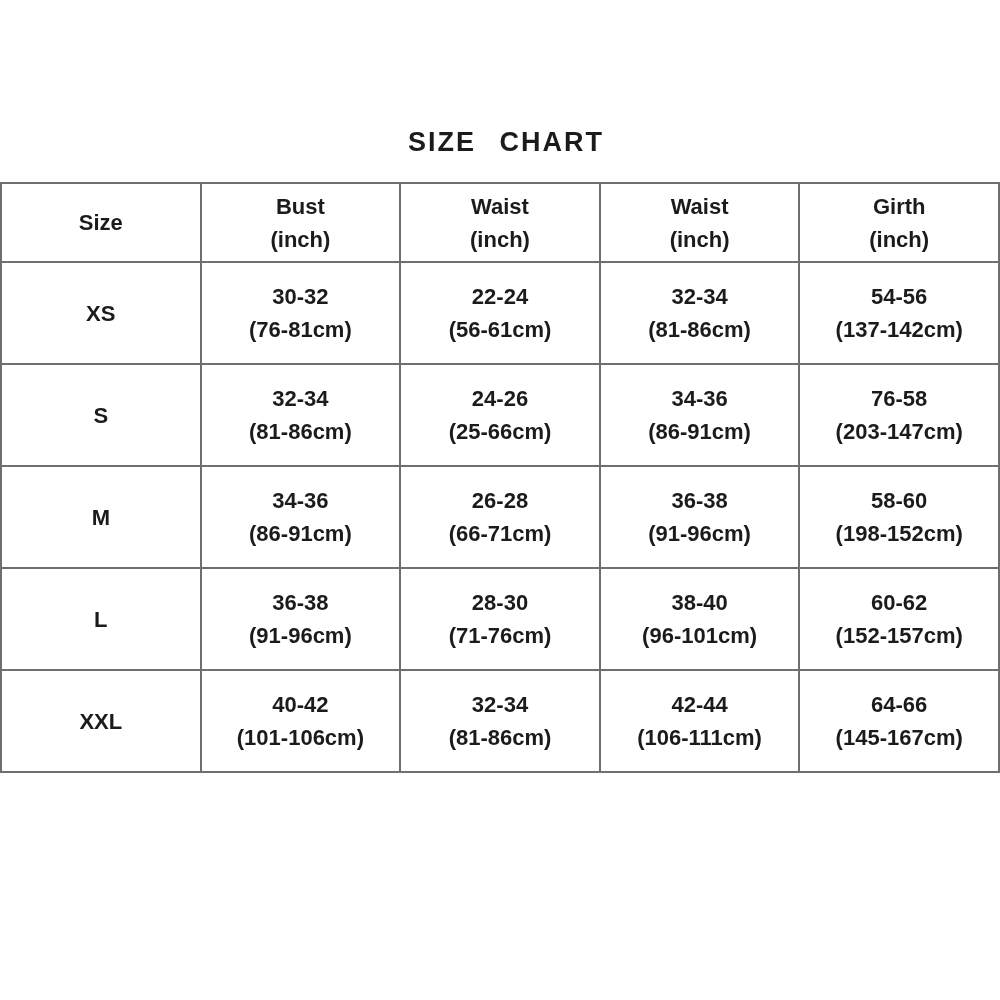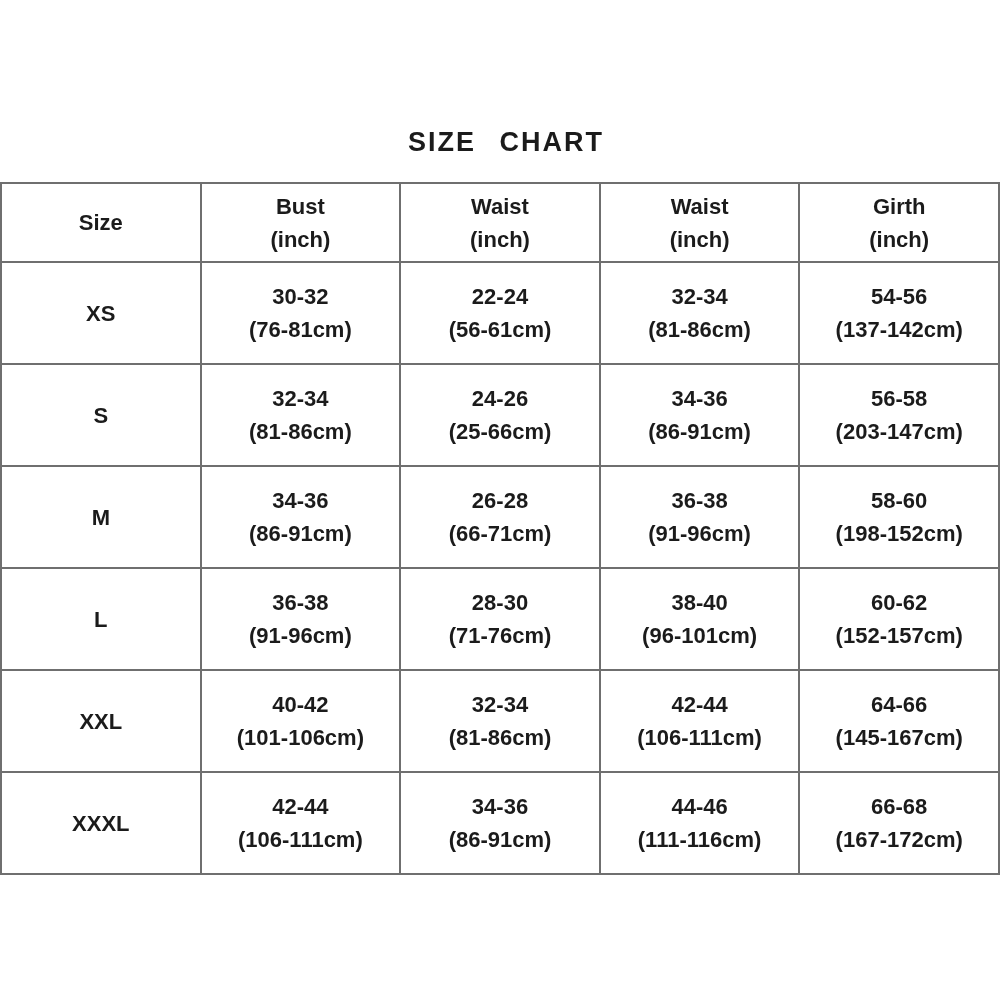--- a/index.html
+++ b/index.html
@@ -117,21 +117,21 @@
         </td>
         <td>
           <div>24-26</div>
           <div>(25-66cm)</div>
         </td>
         <td>
           <div>34-36</div>
           <div>(86-91cm)</div>
         </td>
         <td>
-          <div>56-58</div>
+          <div>76-58</div>
           <div>(203-147cm)</div>
         </td>
       </tr>
       <tr>
         <th>M</th>
         <td>
           <div>34-36</div>
           <div>(86-91cm)</div>
         </td>
         <td>
@@ -178,33 +178,14 @@
         </td>
         <td>
           <div>42-44</div>
           <div>(106-111cm)</div>
         </td>
         <td>
           <div>64-66</div>
           <div>(145-167cm)</div>
         </td>
       </tr>
-      <tr>
-        <th>XXXL</th>
-        <td>
-          <div>42-44</div>
-          <div>(106-111cm)</div>
-        </td>
-        <td>
-          <div>34-36</div>
-          <div>(86-91cm)</div>
-        </td>
-        <td>
-          <div>44-46</div>
-          <div>(111-116cm)</div>
-        </td>
-        <td>
-          <div>66-68</div>
-          <div>(167-172cm)</div>
-        </td>
-      </tr>
     </tbody>
 </table>
 
 </body></html>

